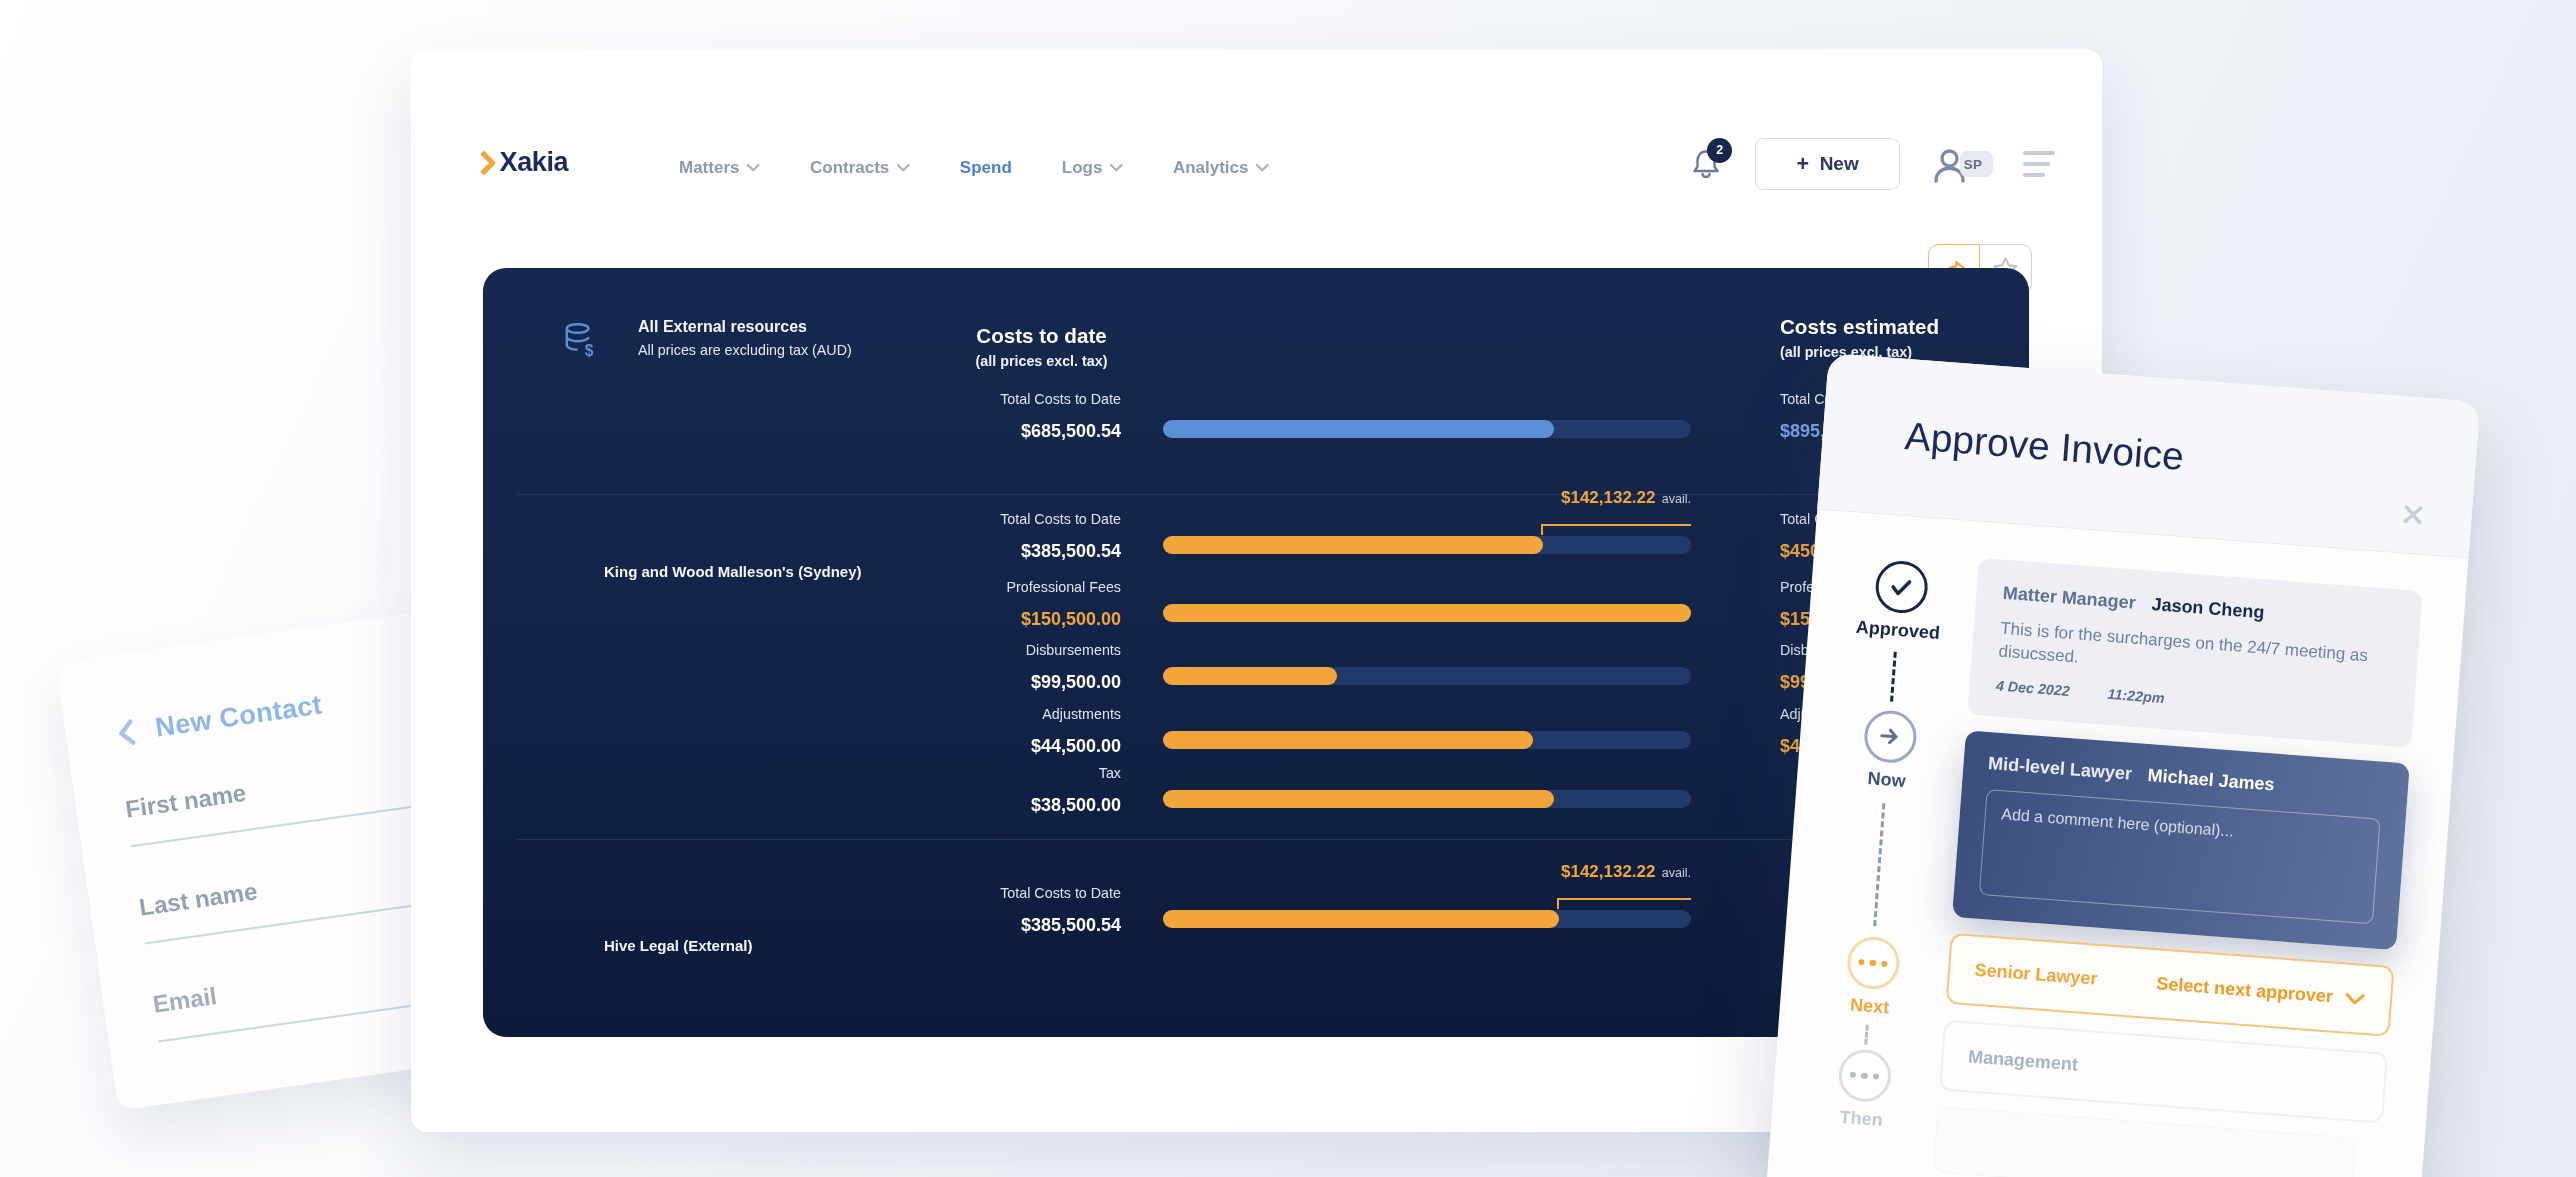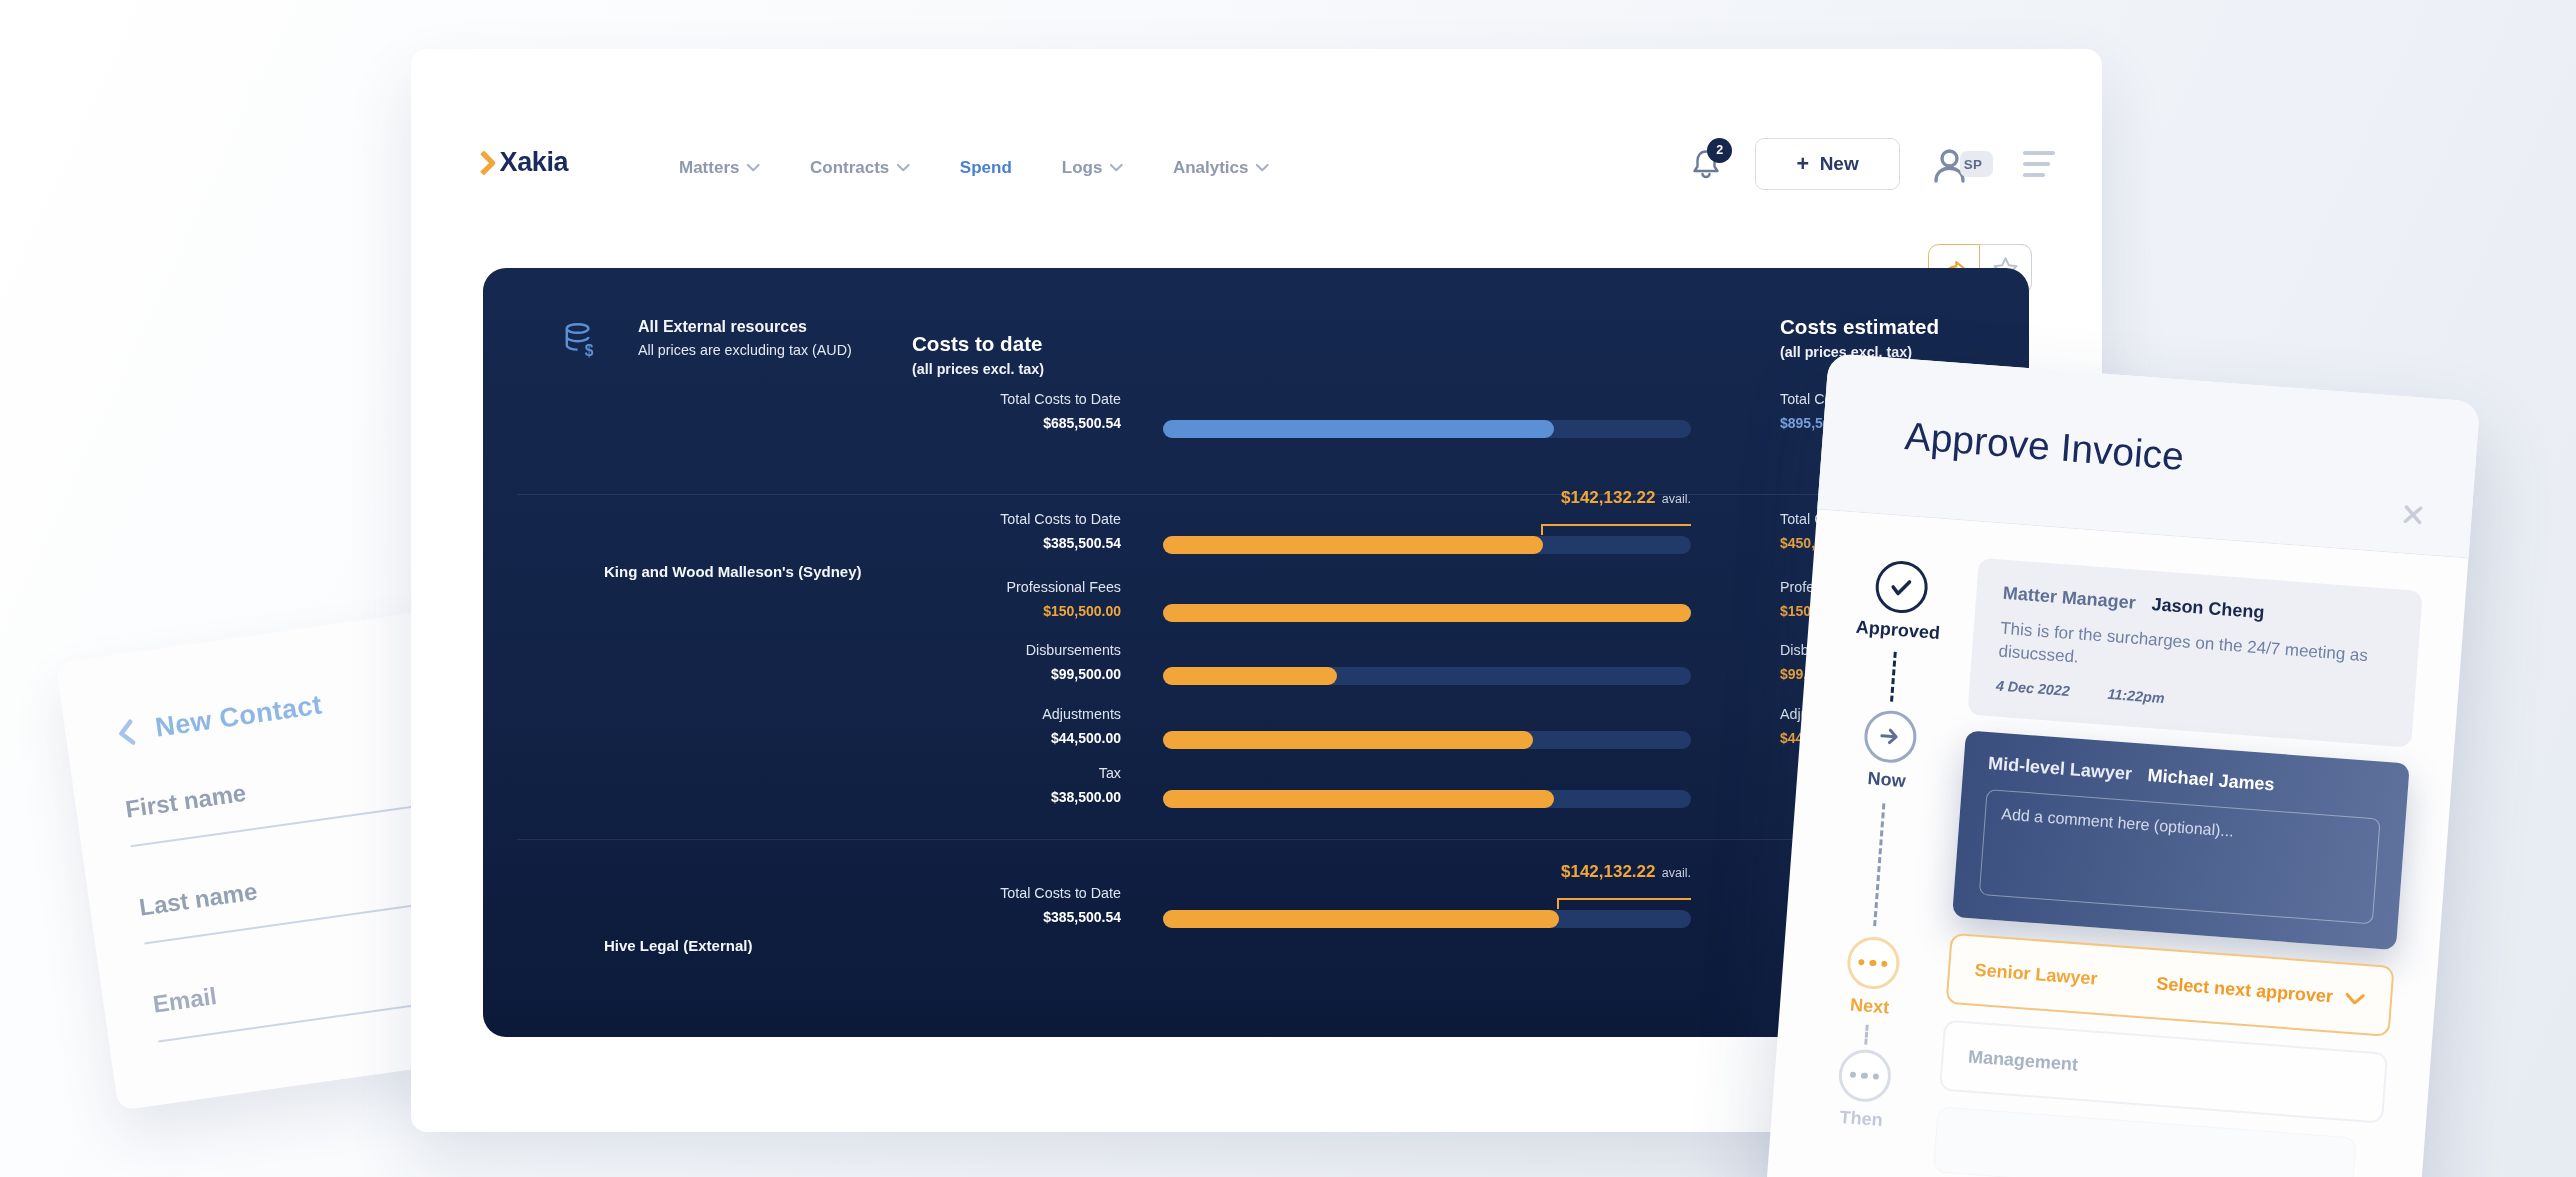--- a/index.html
+++ b/index.html
@@ -50,21 +50,21 @@
   .act-star{border:1.8px solid #ccd3df;border-left:none;border-radius:0 10.7px 10.7px 0;}
   
   .panel{position:absolute;left:72px;top:219px;width:1546px;height:769px;border-radius:23px;overflow:hidden;
     background:linear-gradient(180deg,#15284f 0%,#122347 55%,#0c1a3a 100%);}
   .p-abs{position:absolute;}
   .res-title{font-size:16px;font-weight:bold;color:#f4f6fa;}
   .res-sub{font-size:14.3px;color:#e3e8f2;margin-top:6.3px;}
   .colhead{font-size:20.6px;font-weight:bold;color:#ffffff;}
   .colsub{font-size:14.3px;font-weight:bold;color:#f0f3f9;margin-top:4.5px;}
   .rowlabel{font-size:14.3px;color:#dfe5f0;}
-  .rowvalue{font-size:14px;font-weight:bold;color:#ffffff;margin-top:8px;}
+  .rowvalue{font-size:18px;font-weight:bold;color:#ffffff;margin-top:14px;}
   .rowvalue.orange{color:#f2a63a;}
   .lblk{width:224px;text-align:right;}
   .bar{position:absolute;width:528px;height:18px;border-radius:9px;background:#223a6a;}
   .bar .fill{height:100%;border-radius:9px;background:#f2a63a;}
   .bar .fill.blue{background:#5b8fd6;}
   .bar .bracket{position:absolute;top:-12.5px;right:0;height:9px;border-top:2.2px solid #f2a63a;border-left:2.2px solid #f2a63a;}
   .availblk{position:absolute;width:528px;text-align:right;}
   .availblk .av-val{font-size:17px;font-weight:bold;color:#f2a63a;}
   .availblk .av-suf{font-size:12.5px;color:#c8cfdd;margin-left:6.3px;}
   .firm{font-size:15px;font-weight:bold;color:#f4f6fa;width:295px;}
@@ -245,21 +245,21 @@
           <path d="M4 7 v7 c0 2 4 3.6 9 3.6 s9 -1.6 9 -3.6" fill="none" stroke="#5b8fd6" stroke-width="2"></path>
           <path d="M4 14 v7 c0 2 4 3.6 9 3.6" fill="none" stroke="#5b8fd6" stroke-width="2"></path>
           <text x="19" y="30" font-size="13" font-weight="bold" fill="#5b8fd6" font-family="Liberation Sans,sans-serif">$</text>
         </svg>
       </div>
       <div class="p-abs" style="left:125px;top:50px;margin-left:30px;">
         <div class="res-title">All External resources</div>
         <div class="res-sub">All prices are excluding tax (AUD)</div>
       </div>
 
-      <div class="p-abs" style="left:429px;top:64px;width:259px;text-align:left;">
+      <div class="p-abs" style="left:429px;top:56px;width:259px;text-align:center;">
         <div class="colhead">Costs to date</div>
         <div class="colsub">(all prices excl. tax)</div>
       </div>
       <div class="p-abs estblk" style="left:1297px;top:47px;">
         <div class="colhead">Costs estimated</div>
         <div class="colsub">(all prices excl. tax)</div>
       </div>
 
       <div class="p-abs lblk" style="left:414px;top:123px;">
         <div class="rowlabel">Total Costs to Date</div>

